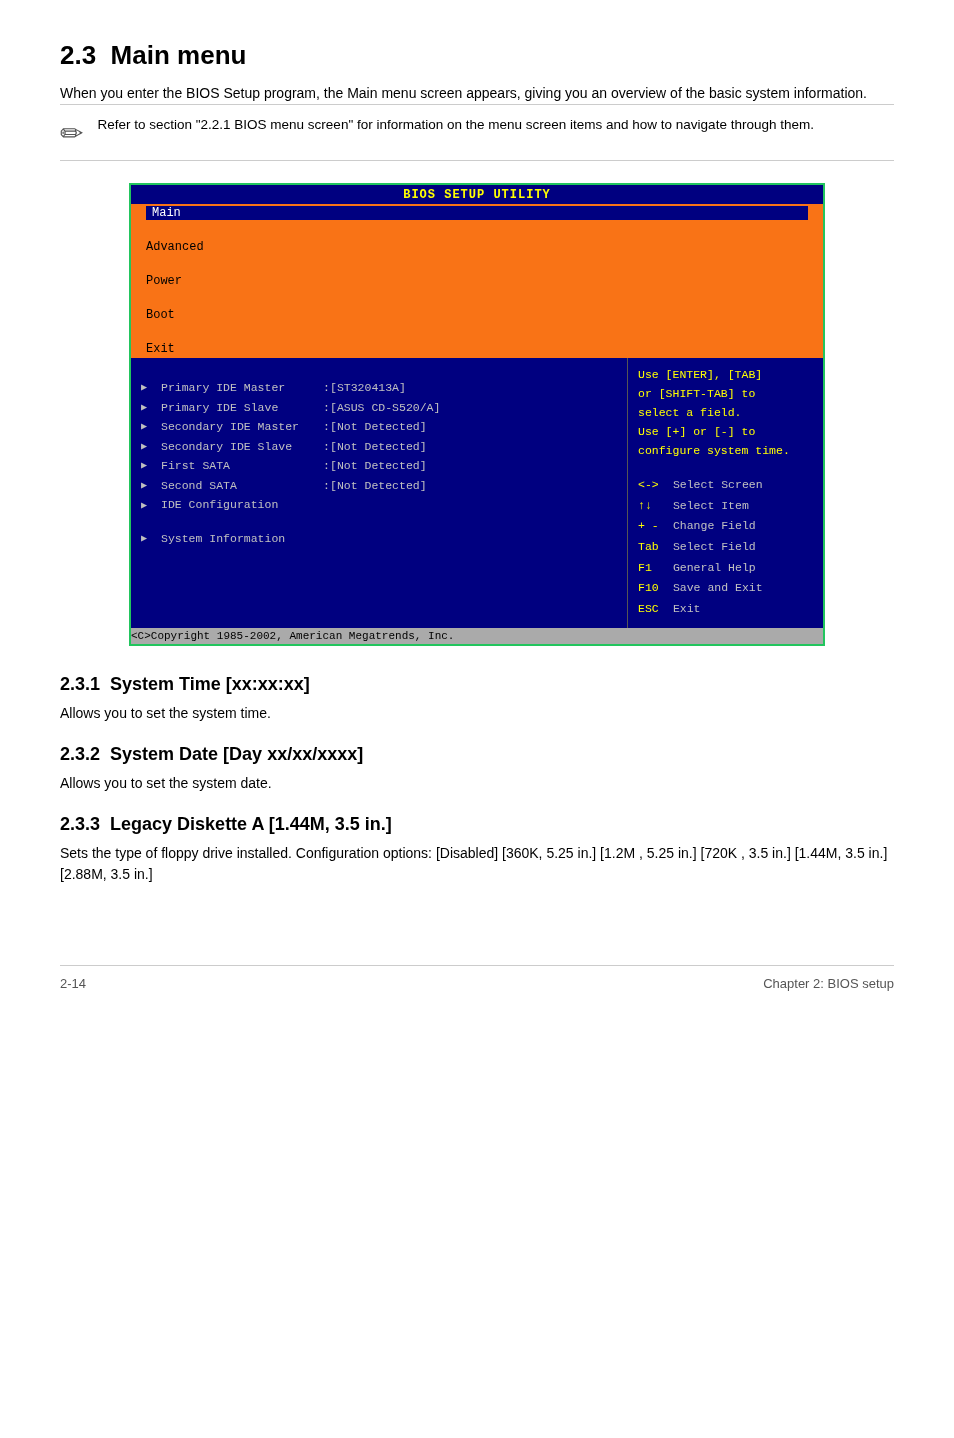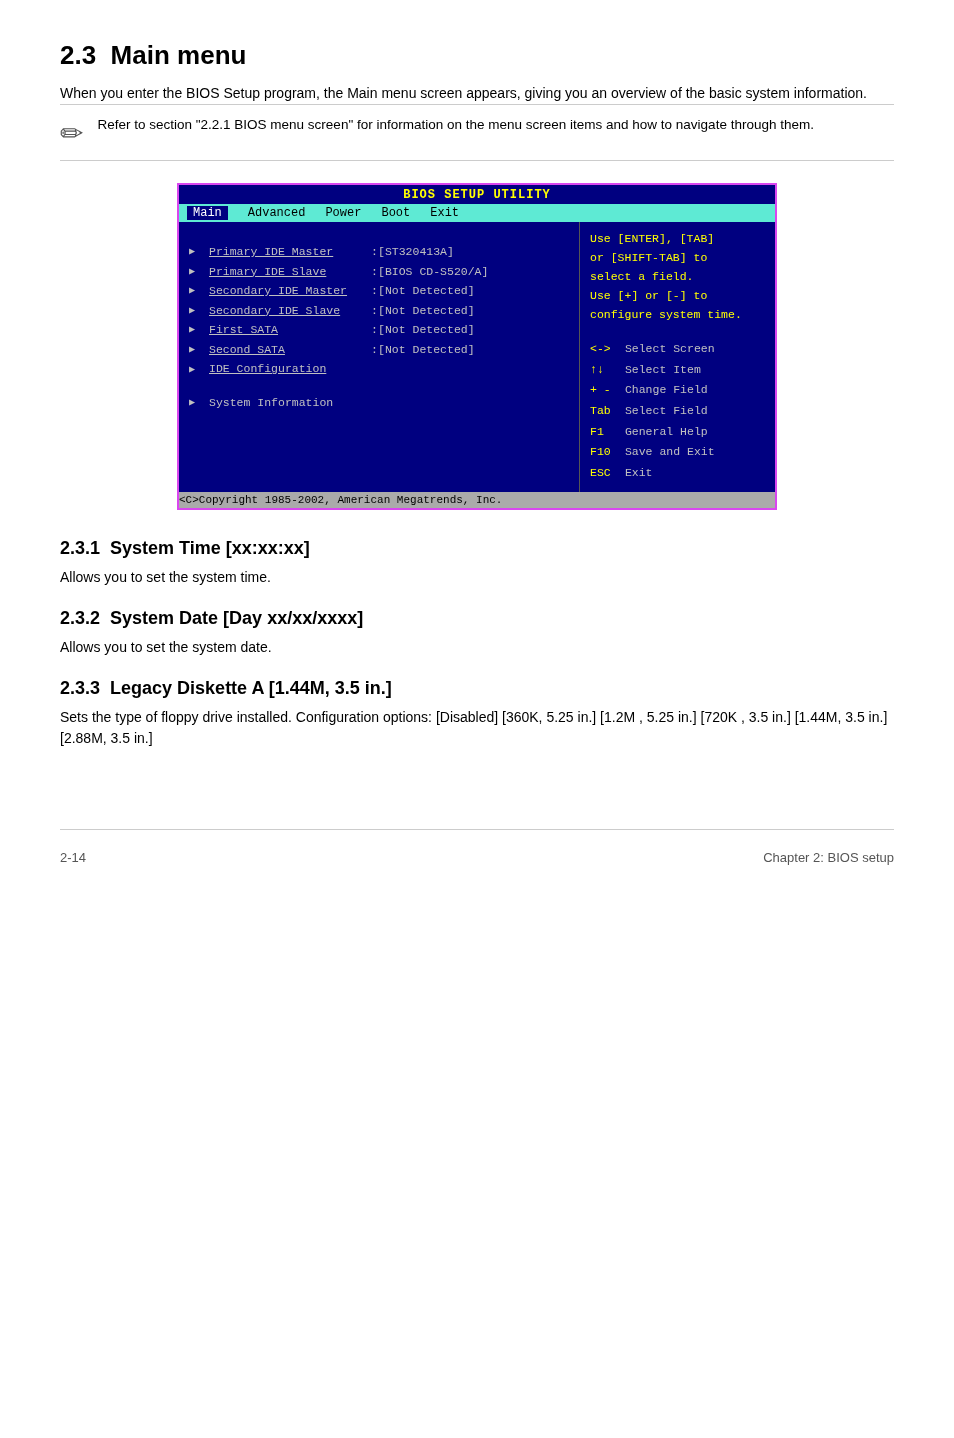--- a/index.html
+++ b/index.html
@@ -49,43 +49,44 @@
     }
 
     
     .bios-screen {
       background: #000080;
       color: #c0c0c0;
       font-family: 'Courier New', Courier, monospace;
       font-size: 12px;
       padding: 0;
       margin-bottom: 28px;
-      border: 2px solid #d946ef;
-      width: 600px;
+      border: 2px solid #22c55e;
+      width: 696px;
       margin-left: auto;
       margin-right: auto;
     }
 
     .bios-header {
       background: #000080;
       color: #ffff00;
       text-align: center;
       padding: 3px 0 2px 0;
       font-size: 12px;
       font-weight: bold;
       letter-spacing: 1px;
     }
 
     .bios-menu-bar {
       display: flex;
-      background: #5eead4;
-      color: #000;
-      padding: 2px 8px;
+      background: #f97316;
+      color: #000;
+      padding: 2px 15px;
       font-size: 12px;
       gap: 20px;
+      flex-direction: column;
     }
 
     .bios-menu-bar .active-tab {
       background: #000080;
       color: #fff;
       padding: 0 6px;
     }
 
     .bios-body {
       display: flex;
@@ -138,21 +139,21 @@
       margin-bottom: 8px;
       color: #000;
     }
 
     .page-footer {
       display: flex;
       justify-content: space-between;
       align-items: center;
       margin-top: 80px;
       border-top: 1px solid #ccc;
-      padding-top: 20px;
+      padding-top: 10px;
       font-size: 13px;
       color: #555;
     }
 
     .bios-left-content {
       width: 100%;
     }
 
     .bios-row {
       display: flex;
@@ -183,21 +184,20 @@
       align-items: center;
     }
 
     .sub-row .arrow {
       width: 16px;
       font-size: 10px;
     }
 
     .sub-row .sub-label {
       width: 155px;
-      text-decoration: underline;
     }
 
     .sub-row .colon {
       width: 14px;
     }
 
     .sub-row .sub-value {
       color: #c0c0c0;
       text-align: center;
     }
@@ -272,21 +272,21 @@
         <div class="sub-row">
           <span class="arrow">▶</span>
           <span class="sub-label">Primary IDE Master</span>
           <span class="colon">&nbsp;:&nbsp;</span>
           <span class="sub-value">[ST320413A]</span>
         </div>
         <div class="sub-row">
           <span class="arrow">▶</span>
           <span class="sub-label">Primary IDE Slave</span>
           <span class="colon">&nbsp;:&nbsp;</span>
-          <span class="sub-value">[BIOS CD-S520/A]</span>
+          <span class="sub-value">[ASUS CD-S520/A]</span>
         </div>
         <div class="sub-row">
           <span class="arrow">▶</span>
           <span class="sub-label">Secondary IDE Master</span>
           <span class="colon">&nbsp;:&nbsp;</span>
           <span class="sub-value">[Not Detected]</span>
         </div>
         <div class="sub-row">
           <span class="arrow">▶</span>
           <span class="sub-label">Secondary IDE Slave</span>

